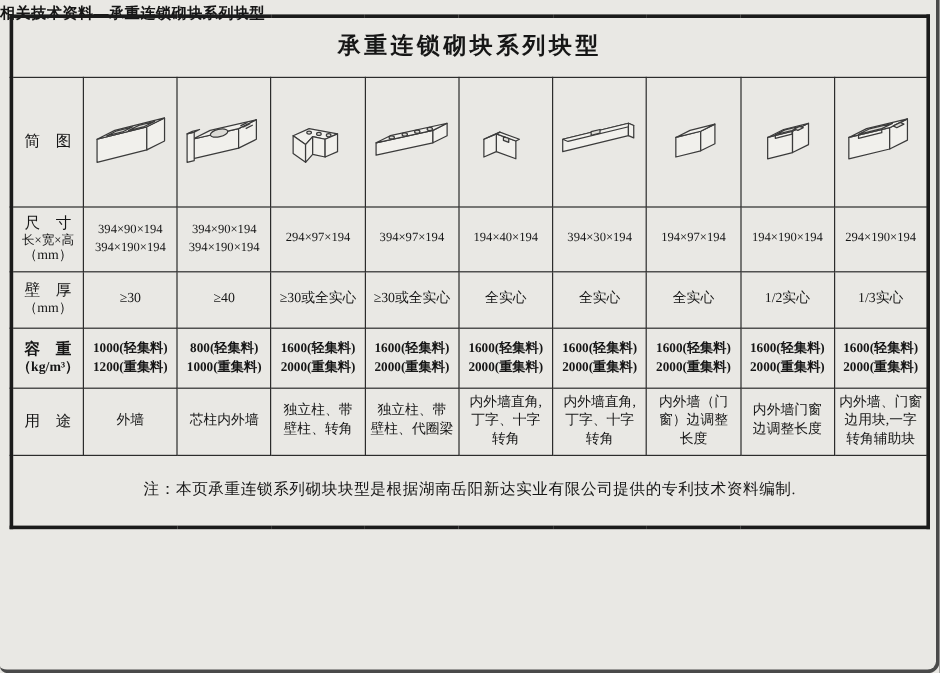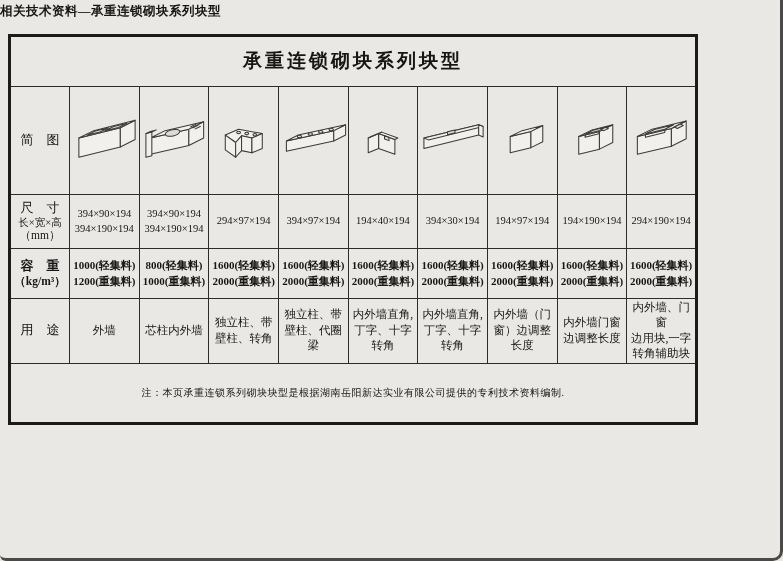--- a/index.html
+++ b/index.html
@@ -4,21 +4,21 @@
 <style>
   html,body{margin:0;padding:0;}
   body{
     width:783px;height:561px;position:relative;overflow:hidden;
     background:#e9e8e4;color:#161616;
     font-family:"Liberation Serif","DejaVu Serif",serif;
   }
   .page-edge{position:absolute;inset:0;border-right:3px solid #4a4a4a;border-bottom:3px solid #4a4a4a;border-radius:0 0 10px 6px;pointer-events:none;}
   .page-header{position:absolute;left:0;top:3px;font-size:12.5px;font-weight:bold;letter-spacing:0.5px;}
   table.blocks{
-    position:absolute;left:8px;top:34px;width:690px;
+    position:absolute;left:8px;top:12px;width:767px;
     border-collapse:collapse;table-layout:fixed;
     border:3px solid #1b1b1b;
   }
   td{
     border:1.5px solid #2c2c2c;
     text-align:center;vertical-align:middle;
     padding:1px 2px;font-size:12.5px;line-height:1.3;
     white-space:pre-line;overflow:hidden;
   }
   .r-title td{height:47px;}
@@ -33,21 +33,21 @@
   td.title-cell{font-size:19px;font-weight:bold;letter-spacing:3px;}
   td.lab{font-size:13px;}
   .lab .sub{font-size:10.5px;line-height:1.15;}
   .lab .sub3{font-size:11.5px;line-height:1.2;text-align:center;}
   td.num{font-size:10.5px;line-height:1.45;letter-spacing:0;}
   td.dens{font-size:11px;line-height:1.5;}
   td.use{font-size:11.5px;line-height:1.35;}
   td.mpa{font-size:12.5px;line-height:1.4;}
   td.wall{font-size:11.5px;}
   td.namec{font-size:12.5px;line-height:1.3;}
-  td.note-cell{font-size:10px;font-weight:500;letter-spacing:0.5px;}
+  td.note-cell{font-size:13px;font-weight:500;letter-spacing:0.5px;}
   svg.diag{display:block;margin:2px auto 0 auto;}
 </style>
 </head>
 <body>
 
 <div class="page-header">相关技术资料—承重连锁砌块系列块型</div>
 
 <table class="blocks">
   <colgroup>
     <col style="width:60px">
@@ -186,20 +186,32 @@
     <td class="num">294×97×194</td>
     <td class="num">394×97×194</td>
     <td class="num">194×40×194</td>
     <td class="num">394×30×194</td>
     <td class="num">194×97×194</td>
     <td class="num">194×190×194</td>
     <td class="num">294×190×194</td>
   </tr>
 
 
+  <tr class="r-wall">
+    <td class="lab"><div>壁　厚</div><div class="sub3">（mm）</div></td>
+    <td class="wall">≥30</td>
+    <td class="wall">≥40</td>
+    <td class="wall">≥30或全实心</td>
+    <td class="wall">≥30或全实心</td>
+    <td class="wall">全实心</td>
+    <td class="wall">全实心</td>
+    <td class="wall">全实心</td>
+    <td class="wall">1/2实心</td>
+    <td class="wall">1/3实心</td>
+  </tr>
 
   <tr class="r-dens">
     <td class="lab"><div>容　重</div><div class="sub3">（kg/m³）</div></td>
     <td class="dens">1000(轻集料)
 1200(重集料)</td>
     <td class="dens">800(轻集料)
 1000(重集料)</td>
     <td class="dens">1600(轻集料)
 2000(重集料)</td>
     <td class="dens">1600(轻集料)

